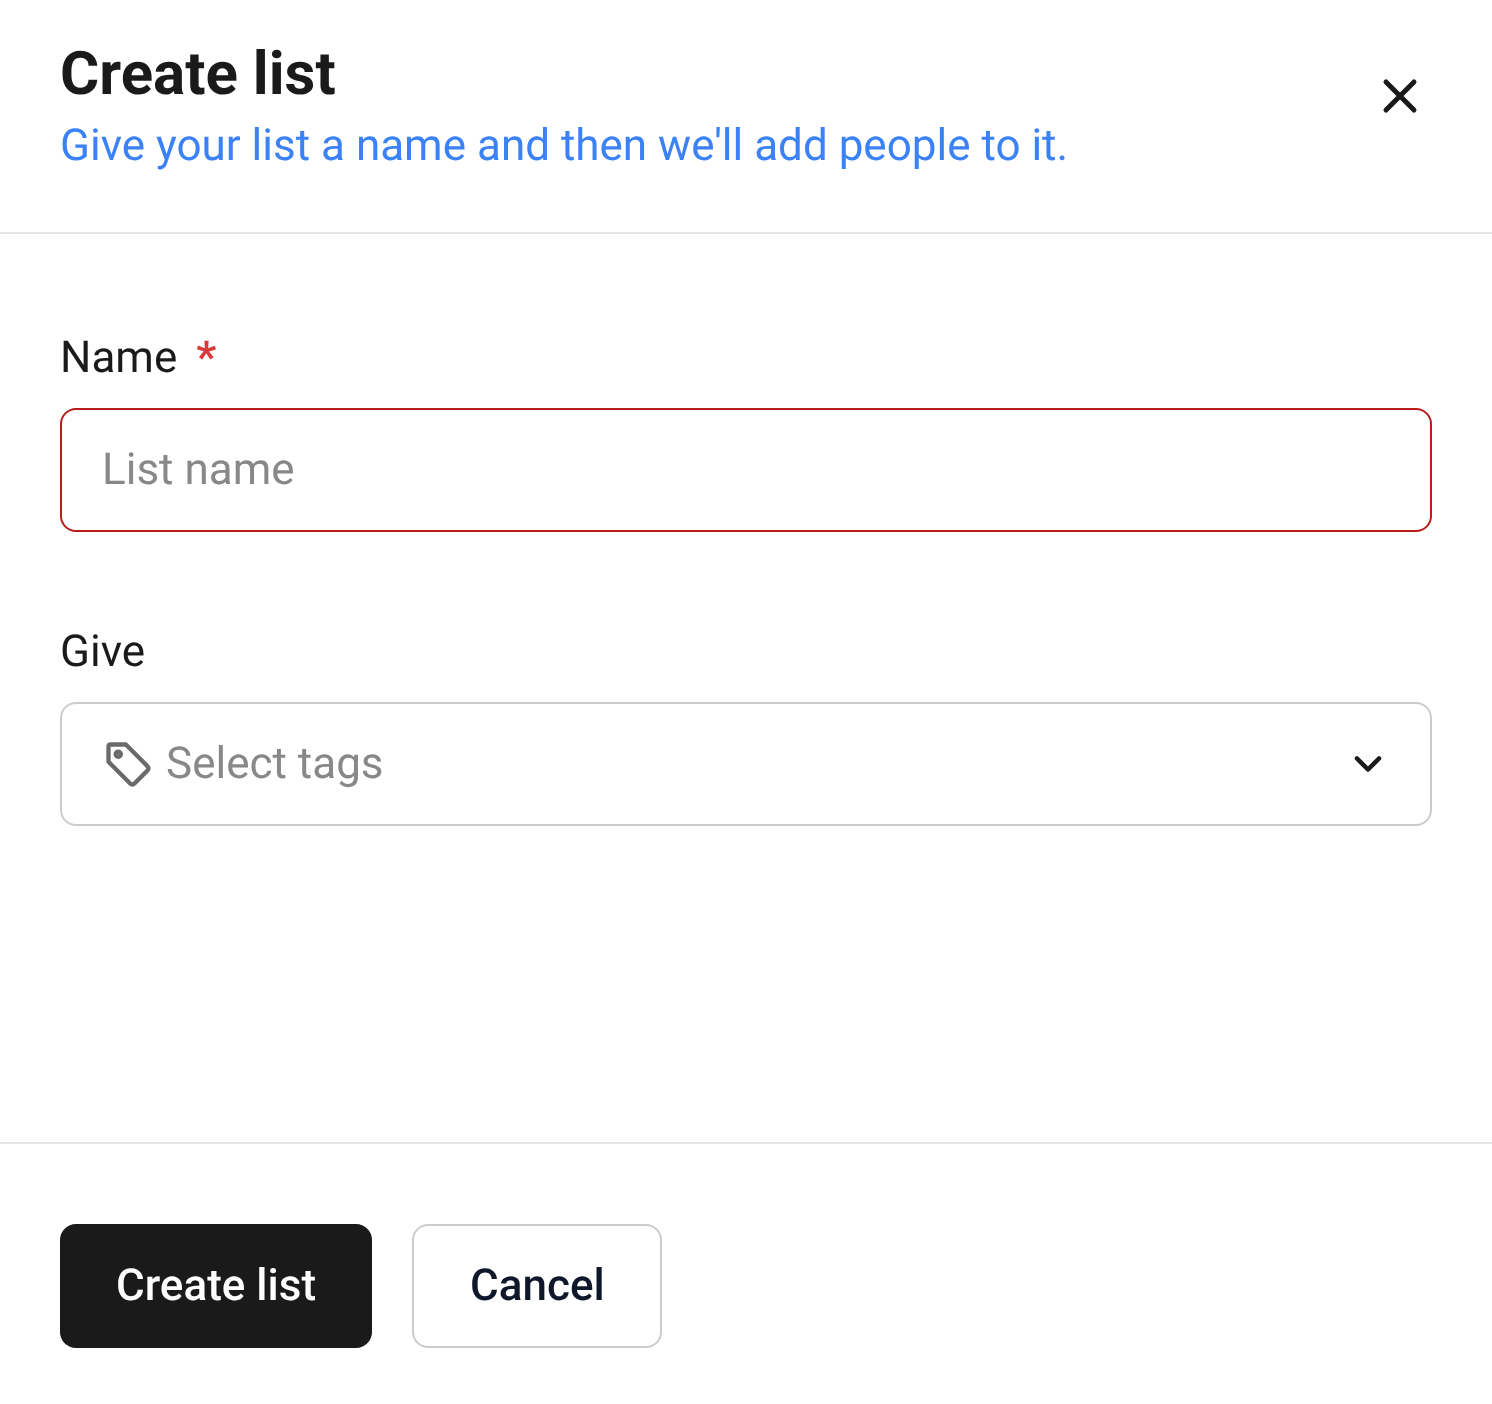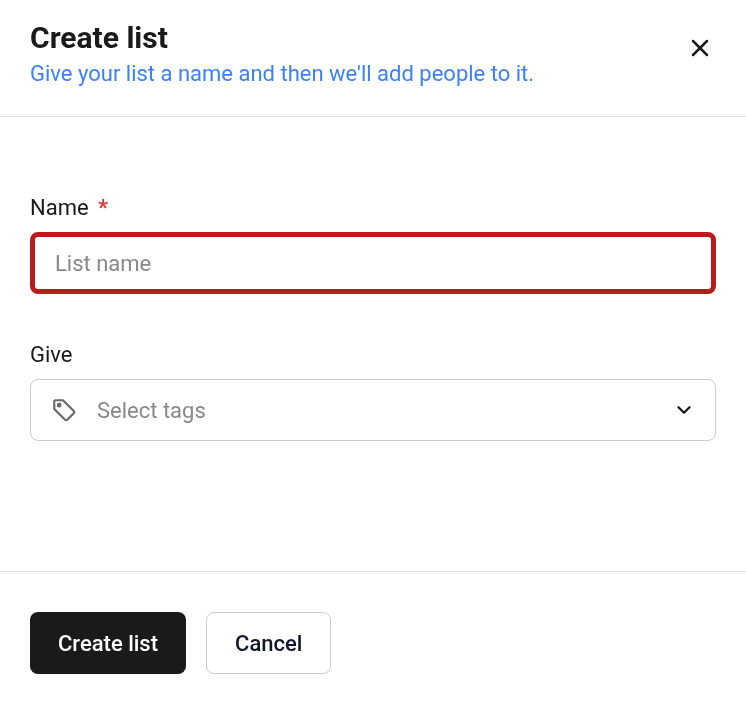--- a/index.html
+++ b/index.html
@@ -58,52 +58,51 @@
     }
     .form-group {
       margin-bottom: 48px;
     }
     .form-label {
       display: block;
       font-size: 22px;
       font-weight: 400;
       color: #1a1a1a;
       margin-bottom: 12px;
-      margin-top: 28px;
     }
     .required-asterisk {
       color: #d73a3a;
       margin-left: 4px;
       font-weight: 700;
     }
     .text-input {
       width: 100%;
       height: 62px;
       padding: 0 20px;
       font-size: 22px;
-      border: 5px solid #b91c1c;
+      border: 1px solid #b91c1c;
       border-radius: 8px;
       outline: none;
       color: #1a1a1a;
       background: #ffffff;
       font-family: inherit;
     }
     .text-input::placeholder {
       color: #888888;
     }
     .tags-select {
       width: 100%;
       height: 62px;
       padding: 0 20px;
       border: 1px solid #cccccc;
       border-radius: 8px;
       background: #ffffff;
       display: flex;
       align-items: center;
-      gap: 20px;
+      gap: 6px;
       cursor: pointer;
     }
     .tag-icon {
       width: 26px;
       height: 26px;
       stroke: #6a6a6a;
       stroke-width: 2;
       fill: none;
       flex-shrink: 0;
     }

